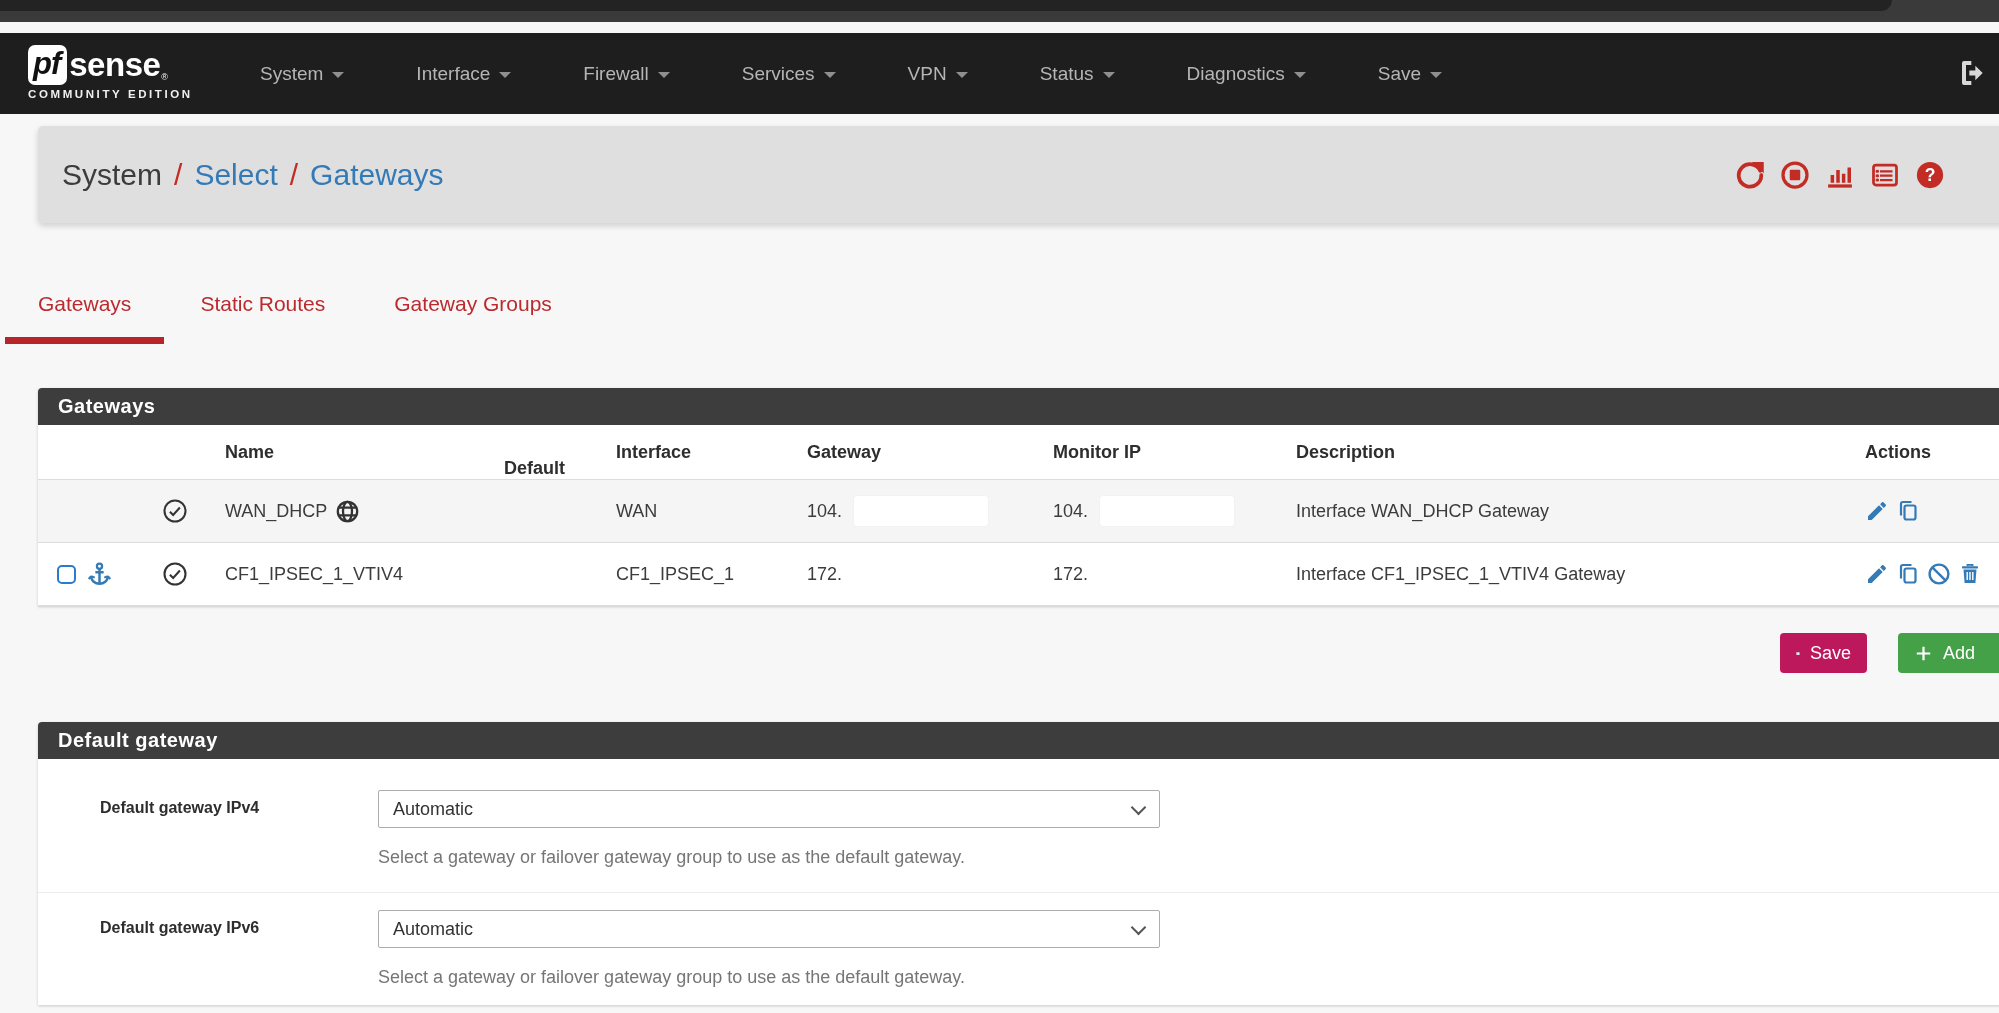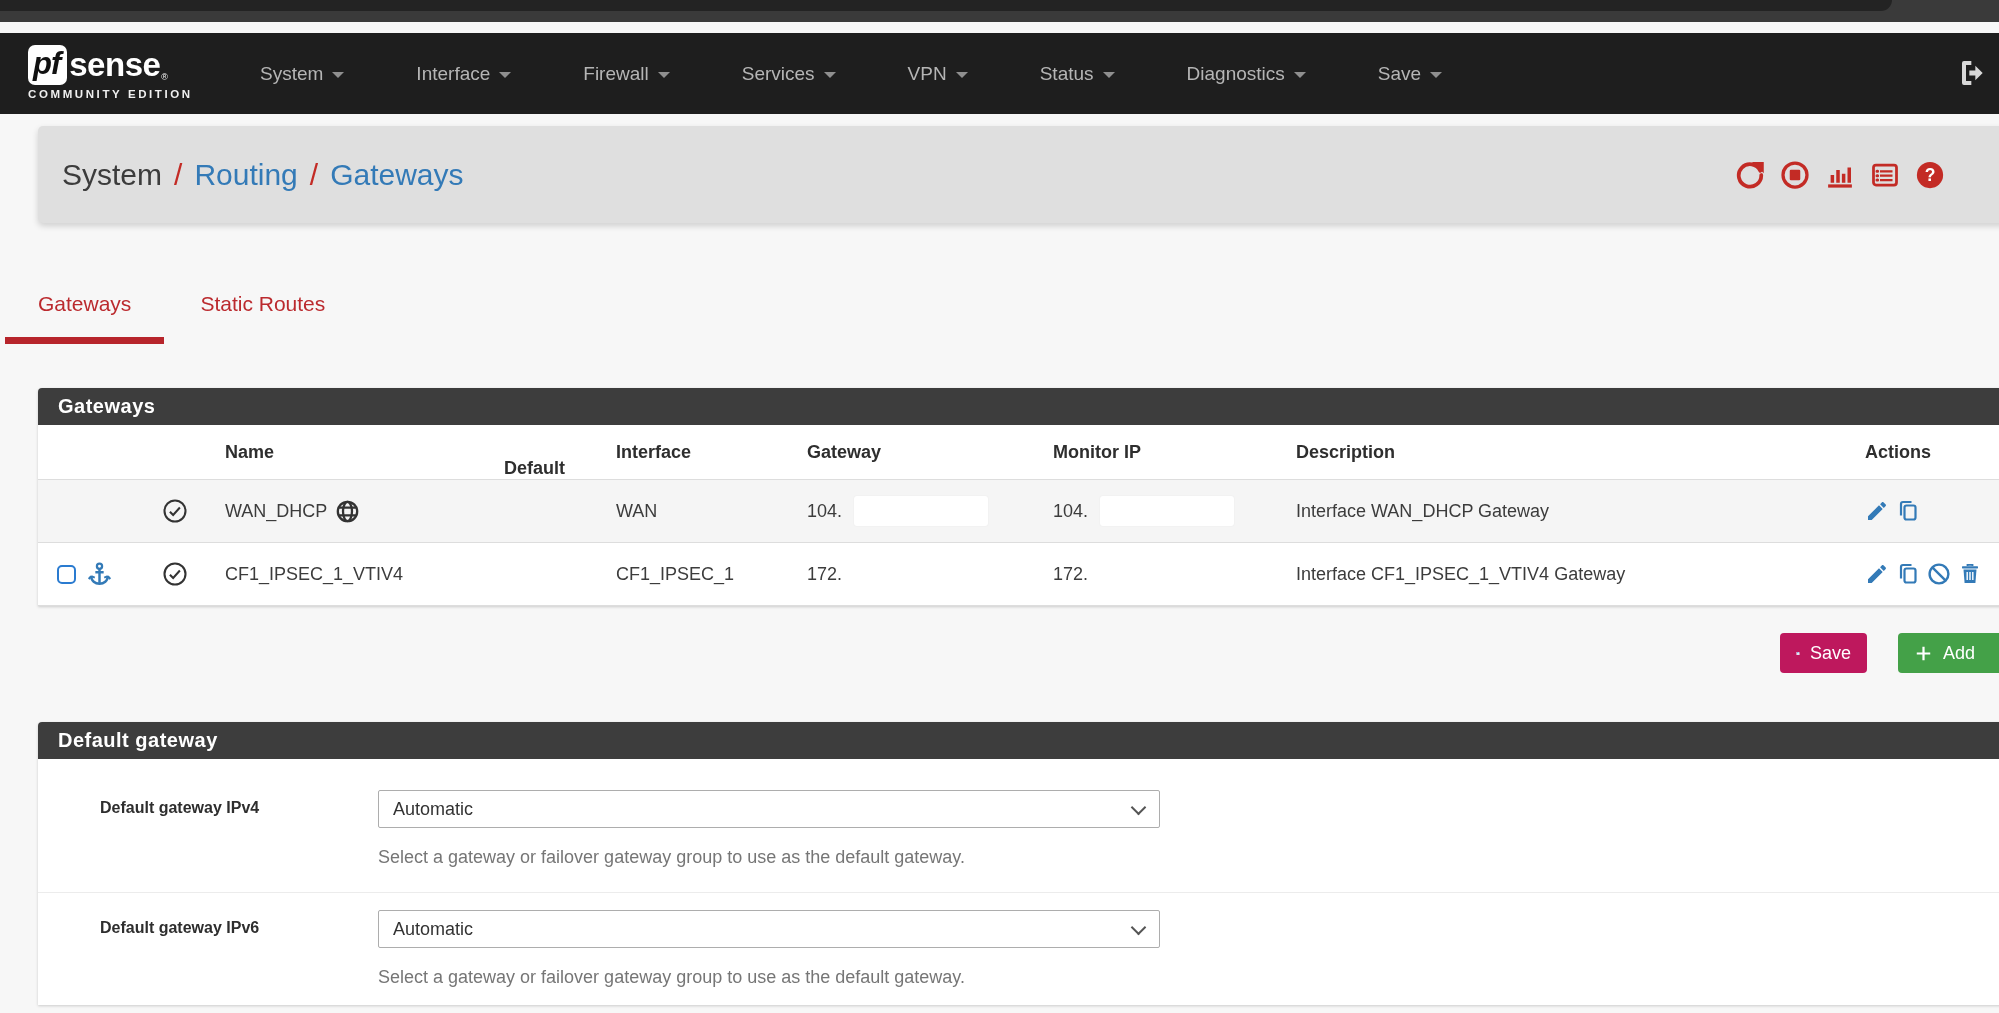--- a/index.html
+++ b/index.html
@@ -153,21 +153,21 @@
   <svg class="logout" viewBox="0 0 24 24">
     <path d="M10 3H4.5A1.5 1.5 0 0 0 3 4.5v15A1.5 1.5 0 0 0 4.5 21H10v-3H6V6h4V3z" fill="#d8d8d8"></path>
     <path d="M13 6.5 18.5 12 13 17.5v-3.6H8.5v-3.8H13V6.5z" fill="#d8d8d8"></path>
   </svg>
 </div>
 
 <div class="crumb-bar">
   <div class="crumb-text">
     <span class="crumb-section">System</span>
     <span class="crumb-sep">/</span>
-    <span class="crumb-link">Routing</span>
+    <span class="crumb-link">Select</span>
     <span class="crumb-sep">/</span>
     <span class="crumb-link">Gateways</span>
   </div>
   <div class="crumb-icons">
     <svg class="ic" viewBox="0 0 24 24">
       <path d="M20.2 8.6A9 9 0 1 0 21 12" fill="none" stroke="#c32b25" stroke-width="3" stroke-linecap="round"></path>
       <polygon points="13.5,1.5 23,1.5 23,10.5" fill="#c32b25"></polygon>
     </svg>
     <svg class="ic" viewBox="0 0 24 24">
       <circle cx="12" cy="12" r="9.6" fill="none" stroke="#c32b25" stroke-width="2.6"></circle>
@@ -188,20 +188,21 @@
     <svg class="ic" viewBox="0 0 24 24">
       <circle cx="12" cy="12" r="10.5" fill="#c32b25"></circle>
       <text x="12" y="17" text-anchor="middle" font-size="14" font-weight="bold" fill="#fff" font-family="Liberation Sans, sans-serif">?</text>
     </svg>
   </div>
 </div>
 
 <div class="tabs">
   <div class="tab active">Gateways</div>
   <div class="tab">Static Routes</div>
+  <div class="tab">Gateway Groups</div>
 </div>
 
 <div class="panel panel-gateways">
   <div class="panel-heading">Gateways</div>
 
   <div class="thead">
     <div class="cell c-name">Name</div>
     <div class="cell c-def">Default</div>
     <div class="cell c-if">Interface</div>
     <div class="cell c-gw">Gateway</div>

